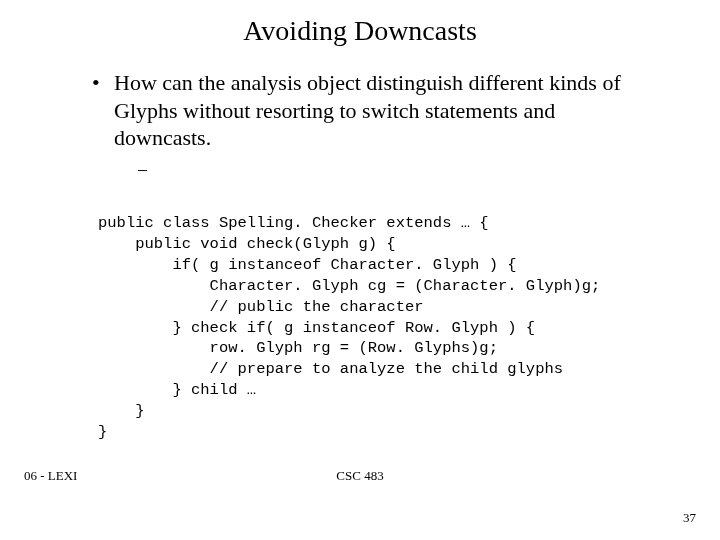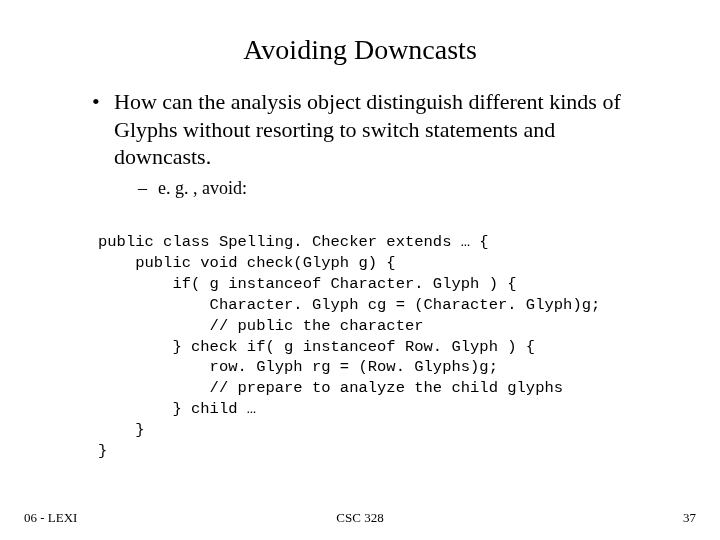--- a/index.html
+++ b/index.html
@@ -1,57 +1,56 @@
 <!DOCTYPE html>
 <html><head>
 <meta charset="utf-8">
 <style>
   * { margin: 0; padding: 0; box-sizing: border-box; }
   html, body { width: 720px; height: 540px; background: #fff; font-family: "Times New Roman", Times, serif; color: #000; }
-  .slide { position: relative; width: 720px; height: 540px; padding: 28px 20px 0 20px; }
+  .slide { position: relative; width: 720px; height: 540px; padding: 9px 20px 0 20px; }
   .title { text-align: center; font-size: 28px; margin-top: 6px; margin-bottom: 22px; font-weight: normal; }
   .bullet-l1 { display: flex; font-size: 22px; line-height: 1.25; margin: 0 56px 6px 72px; }
   .bullet-l1 .dot { width: 22px; flex-shrink: 0; }
   .bullet-l2 { display: flex; font-size: 18px; line-height: 1.25; margin: 6px 56px 12px 118px; }
   .bullet-l2 .dash { width: 20px; flex-shrink: 0; }
   .code { font-family: "Courier New", Courier, monospace; font-size: 15.5px; line-height: 1.35; white-space: pre; margin-left: 78px; margin-top: 6px; }
   .footer { position: absolute; bottom: 14px; left: 0; width: 100%; display: flex; justify-content: space-between; font-size: 13px; padding: 0 24px; }
   .footer .center { position: absolute; left: 0; right: 0; text-align: center; }
-  .footer .right { margin-left: auto; }
+  .footer .right { margin-left: auto; margin-top: 42px; }
 </style>
 </head>
 <body>
 
 <div class="slide">
 
   <h1 class="title">Avoiding Downcasts</h1>
 
   <div class="bullet-l1">
     <span class="dot">•</span>
     <span>How can the analysis object distinguish different kinds of Glyphs without resorting to switch statements and downcasts.</span>
   </div>
 
   <div class="bullet-l2">
     <span class="dash">–</span>
-    <span>e. g. , avoid:</span>
   </div>
 
   <div class="code">
 <span>public class Spelling. Checker extends … {</span>
 <span>    public void check(Glyph g) {</span>
 <span>        if( g instanceof Character. Glyph ) {</span>
 <span>            Character. Glyph cg = (Character. Glyph)g;</span>
 <span>            // public the character</span>
 <span>        } check if( g instanceof Row. Glyph ) {</span>
 <span>            row. Glyph rg = (Row. Glyphs)g;</span>
 <span>            // prepare to analyze the child glyphs</span>
 <span>        } child …</span>
 <span>    }</span>
 <span>}</span>
 </div>
 
   <div class="footer">
     <span>06 - LEXI</span>
-    <span class="center">CSC 328</span>
+    <span class="center">CSC 483</span>
     <span class="right">37</span>
   </div>
 
 </div>
 
 </body></html>

